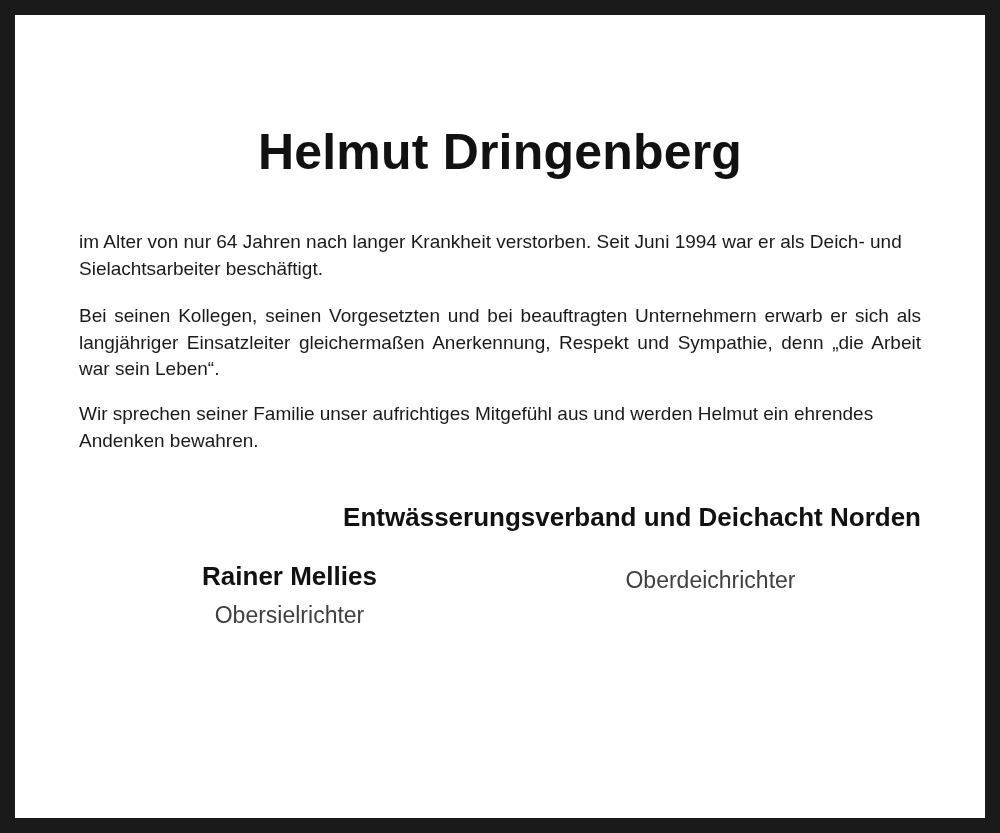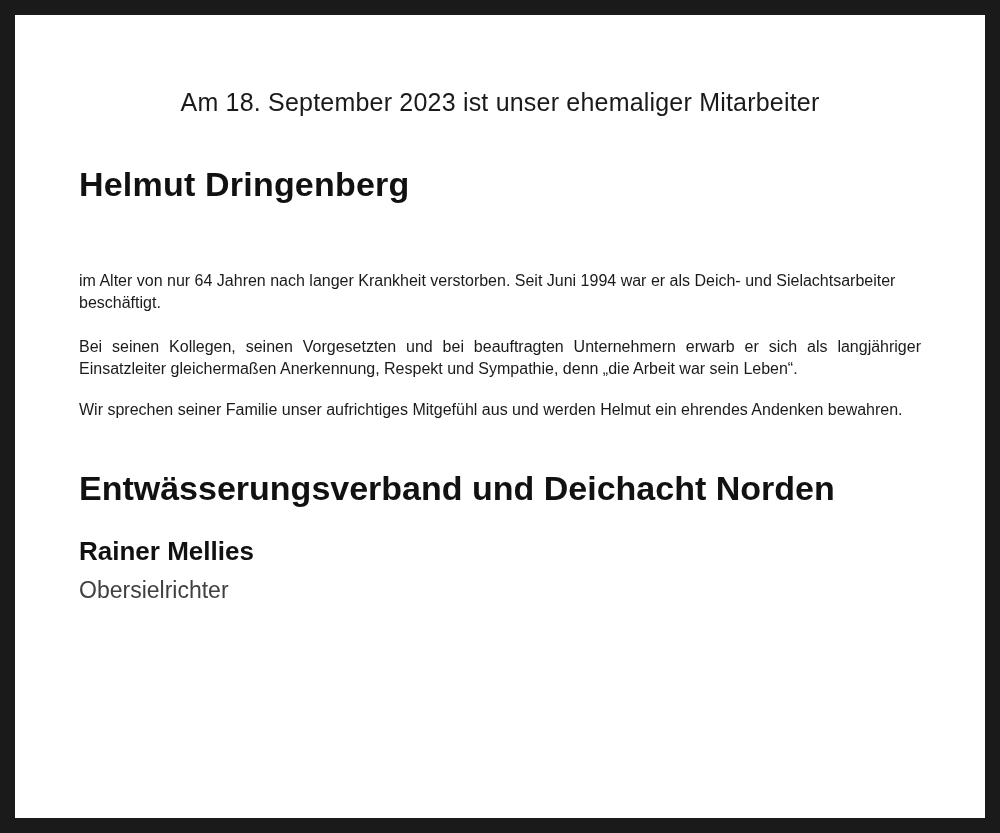--- a/index.html
+++ b/index.html
@@ -30,90 +30,90 @@
   }
   .intro-line {
     text-align: center;
     font-size: 25px;
     line-height: 1.2;
     color: #1a1a1a;
     margin: 12px 0 0 0;
     letter-spacing: 0.2px;
   }
   .deceased-name {
-    text-align: left;
-    font-size: 34px;
+    text-align: center;
+    font-size: 50px;
     font-weight: bold;
     color: #111111;
-    margin: 48px 0 66px 0;
+    margin: 48px 0 48px 0;
     letter-spacing: 0.2px;
   }
   .body-paragraph {
-    font-size: 16px;
+    font-size: 19px;
     line-height: 1.40;
     color: #1a1a1a;
     margin: 0 0 18px 0;
   }
   .body-paragraph.justified {
     text-align: justify;
     margin-top: 21px;
   }
   .body-paragraph.plain {
     text-align: left;
   }
   .org-name {
-    text-align: left;
-    font-size: 34px;
+    text-align: right;
+    font-size: 26px;
     font-weight: bold;
     color: #111111;
     margin: 48px 0 0 0;
   }
   .signatories {
     display: flex;
     justify-content: center;
     margin-top: 26px;
   }
   .signatory {
     width: 50%;
-    text-align: left;
+    text-align: center;
   }
   .signatory-name {
     font-size: 26px;
     font-weight: bold;
     color: #111111;
     line-height: 1.35;
   }
   .signatory-role {
     font-size: 23px;
     color: #404040;
     line-height: 1.5;
     margin-top: 4px;
   }
 </style>
 </head>
 <body>
 
 <div class="obituary-frame">
   <div class="obituary-card">
 
-    <p class="intro-line">Am 18. September 2023 ist unser ehemaliger Mitarbeiter</p>
 
     <h1 class="deceased-name">Helmut Dringenberg</h1>
 
     <p class="body-paragraph plain">im Alter von nur 64 Jahren nach langer Krankheit verstorben. Seit Juni 1994 war er als Deich- und Sielachtsarbeiter beschäftigt.</p>
 
     <p class="body-paragraph justified">Bei seinen Kollegen, seinen Vorgesetzten und bei beauftragten Unternehmern erwarb er sich als langjähriger Einsatzleiter gleichermaßen Anerkennung, Respekt und Sympathie, denn „die Arbeit war sein Leben“.</p>
 
     <p class="body-paragraph plain">Wir sprechen seiner Familie unser aufrichtiges Mitgefühl aus und werden Helmut ein ehrendes Andenken bewahren.</p>
 
     <p class="org-name">Entwässerungsverband und Deichacht Norden</p>
 
     <div class="signatories">
       <div class="signatory">
         <div class="signatory-name">Rainer Mellies</div>
         <div class="signatory-role">Obersielrichter</div>
       </div>
       <div class="signatory">
+        <div class="signatory-role">Oberdeichrichter</div>
       </div>
     </div>
 
   </div>
 </div>
 
 </body></html>

